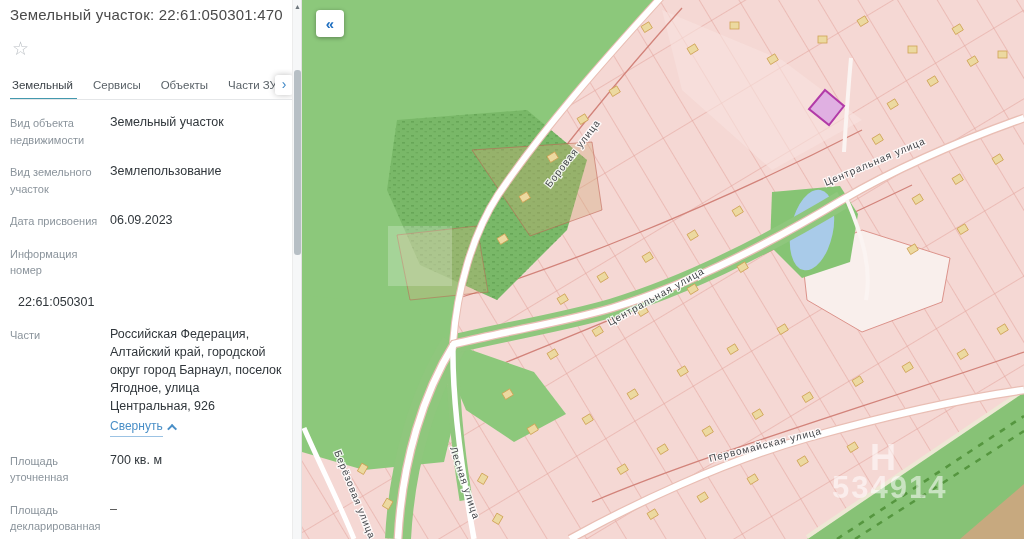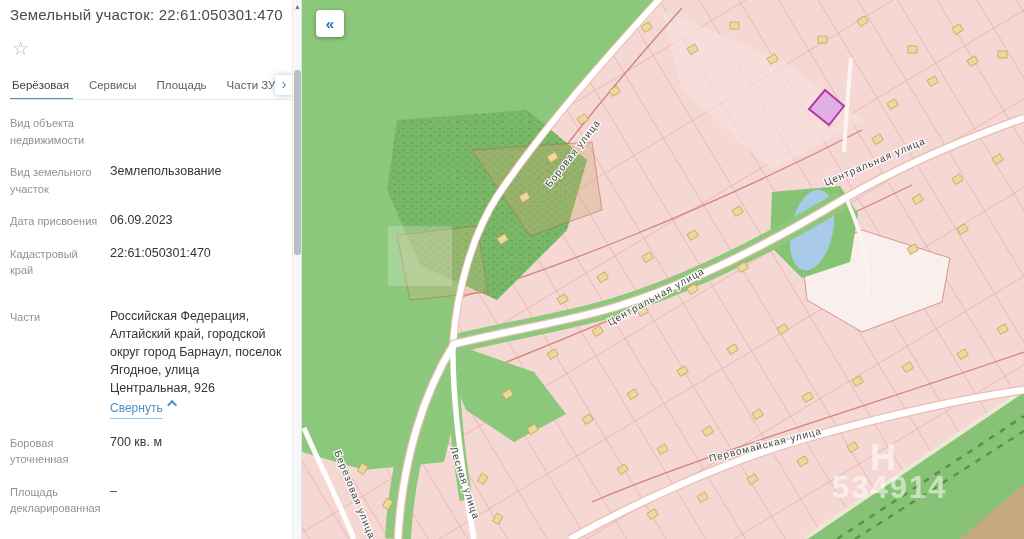--- a/index.html
+++ b/index.html
@@ -27,21 +27,21 @@
     line-height:19px; text-align:center; cursor:pointer; }
   .tab-peek { position:absolute; right:0; top:12px; font-size:11.5px; color:#5a6268; }
 
   .rows { padding-top:6px; }
   .row { display:flex; padding:7px 0; }
   .lbl { width:92px; min-width:92px; font-size:11px; color:#8b949c; line-height:1.5;
     padding-top:2px; }
   .val { flex:1; font-size:12.5px; color:#30363b; line-height:1.45; padding-left:8px; }
   .val.dash { color:#444; }
   .collapse-link { margin-top:3px; font-size:12px; color:#4a8fc7; display:flex;
-    align-items:flex-start; gap:7px; cursor:pointer; }
+    align-items:center; gap:7px; cursor:pointer; }
   .collapse-link .txt { border-bottom:1px solid #9cc3e4; }
   .chev-up { width:7px; height:7px; border-left:2px solid #4a8fc7; border-top:2px solid #4a8fc7;
     transform:rotate(45deg) translateY(2px); display:inline-block; }
 
   
   .pscroll { position:absolute; right:0; top:0; width:9px; height:539px; background:#f6f7f8;
     border-left:1px solid #ececec; }
   .pscroll-up { position:absolute; top:3px; left:1px; width:7px; height:8px; color:#6f7densh; 
     font-size:7px; color:#6f777d; text-align:center; line-height:8px; }
   .pthumb { position:absolute; left:1px; top:70px; width:7px; height:185px; background:#b7bfc5;
@@ -64,59 +64,60 @@
 <div class="app">
 
   <div class="panel">
     <div class="panel-inner">
       <div class="panel-title">Земельный участок: 22:61:050301:470</div>
       <div class="star-row">
         <span class="star">☆</span>
       </div>
 
       <div class="tabs">
-        <span class="tab active">Берёзовая</span>
+        <span class="tab active">Земельный</span>
         <span class="tab">Сервисы</span>
-        <span class="tab">Площадь</span>
+        <span class="tab">Объекты</span>
         <span class="tab">Части ЗУ</span>
 
         <span class="tab-peek">Г</span>
         <span class="tab-more">›</span>
       </div>
 
       <div class="rows">
         <div class="row">
           <div class="lbl">Вид объекта недвижимости</div>
+          <div class="val">Земельный участок</div>
         </div>
         <div class="row">
           <div class="lbl">Вид земельного участок</div>
           <div class="val">Землепользование</div>
         </div>
         <div class="row">
           <div class="lbl">Дата присвоения</div>
           <div class="val">06.09.2023</div>
         </div>
         <div class="row">
-          <div class="lbl">Кадастровый край</div>
-          <div class="val">22:61:050301:470</div>
-        </div>
-        <div class="row">
+          <div class="lbl">Информация номер</div>
+        </div>
+        <div class="row">
+          <div class="val">22:61:050301</div>
         </div>
         <div class="row">
           <div class="lbl">Части</div>
           <div class="val">
             <span>Российская Федерация, Алтайский край, городской округ город Барнаул, поселок Ягодное, улица Центральная, 926</span>
             <div class="collapse-link">
               <span class="txt">Свернуть</span>
               <span class="chev-up"></span>
             </div>
           </div>
         </div>
         <div class="row">
-          <div class="lbl">Боровая уточненная</div>
+          <div class="lbl">Площадь уточненная</div>
           <div class="val">700 кв. м</div>
         </div>
         <div class="row">
           <div class="lbl">Площадь декларированная</div>
           <div class="val dash">–</div>
         </div>
 
       </div>
     </div>
 

